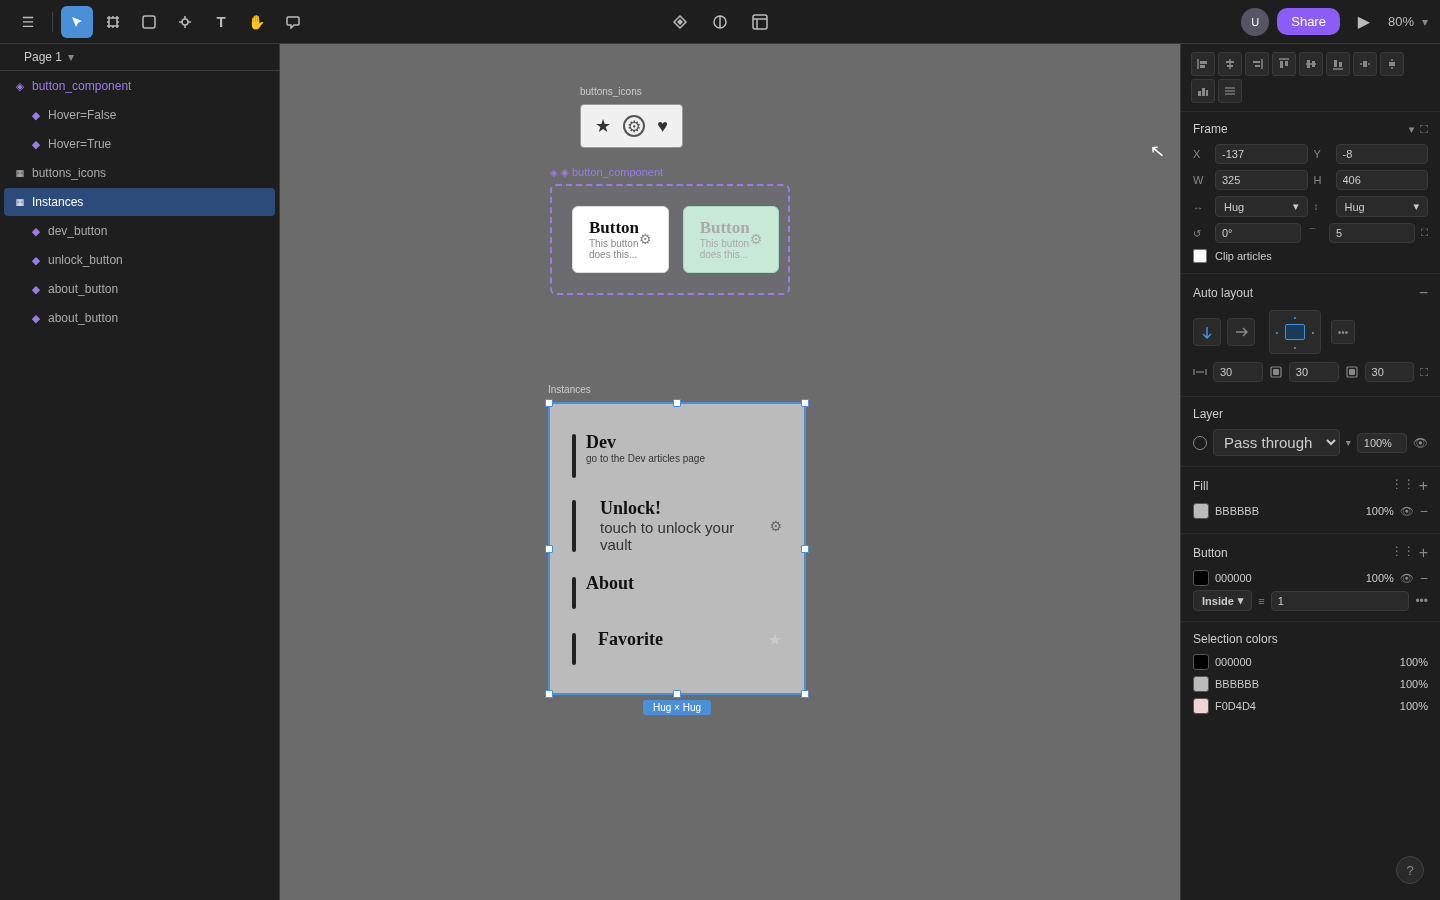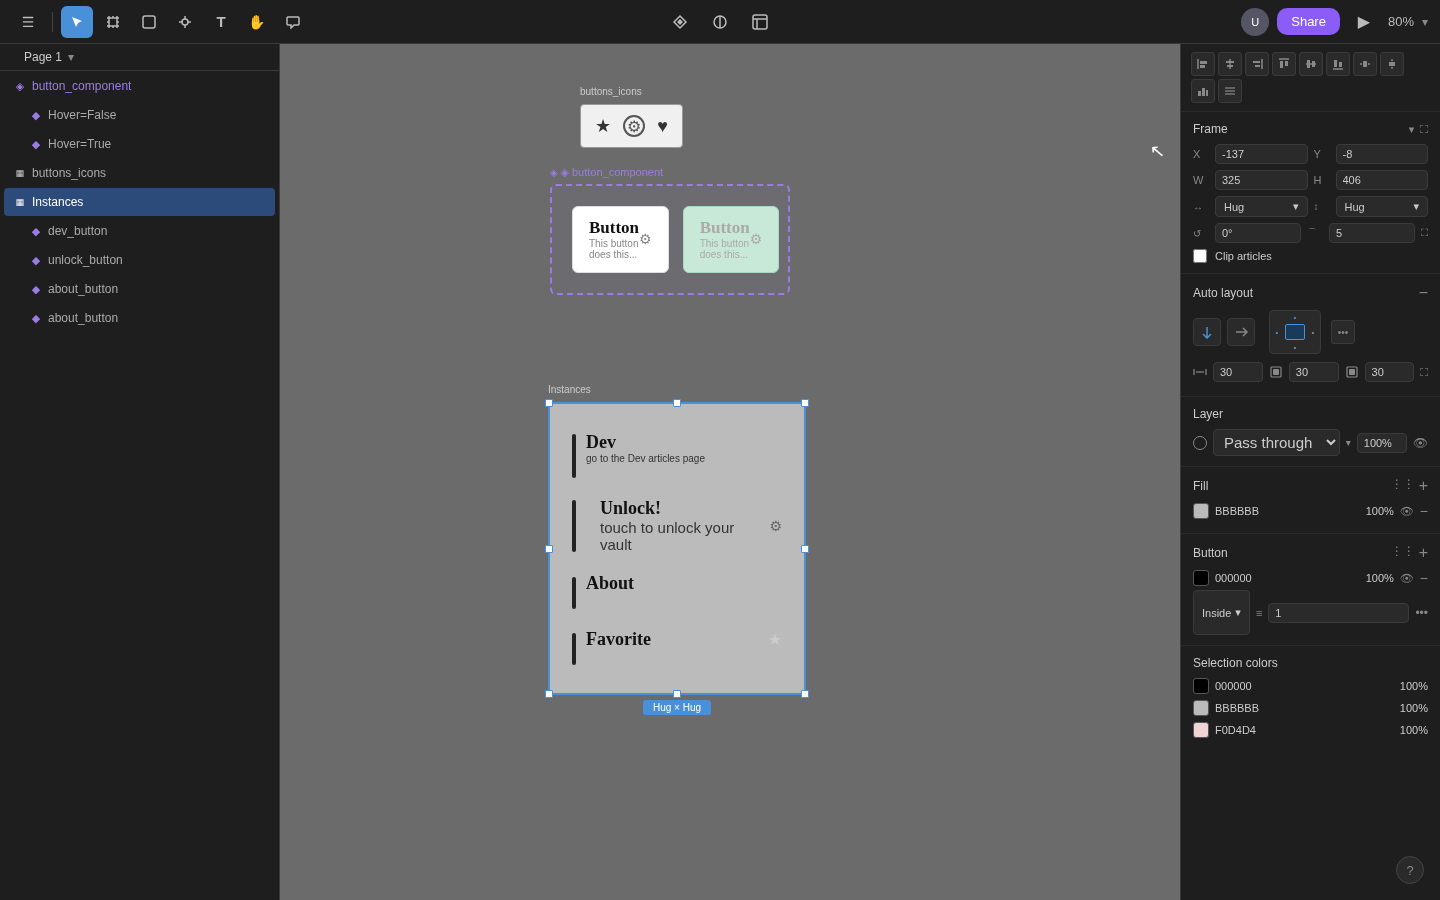--- a/index.html
+++ b/index.html
@@ -457,21 +457,21 @@
           </div>
         </div>
 
         <div style="display:flex; align-items:flex-start; gap:10px; padding:6px 0;">
           <div style="width:4px; height:32px; background:#222; border-radius:2px; flex-shrink:0; margin-top:4px;"></div>
           <div>
             <div style="font-size:18px; font-weight:900; color:#111; font-family:Georgia,serif;">About</div>
           </div>
         </div>
 
-        <div style="display:flex; align-items:flex-start; gap:10px; padding:6px 0;">
+        <div style="display:flex; align-items:flex-start; gap:22px; padding:6px 0;">
           <div style="width:4px; height:32px; background:#222; border-radius:2px; flex-shrink:0; margin-top:4px;"></div>
           <div style="flex:1; display:flex; align-items:center; justify-content:space-between;">
             <div style="font-size:18px; font-weight:900; color:#111; font-family:Georgia,serif;">Favorite</div>
             <span style="font-size:16px; color:#ccc;">★</span>
           </div>
         </div>
 
         <div style="position:absolute; bottom:-22px; left:50%; transform:translateX(-50%); background:#4a90d9; color:white; font-size:10px; padding:2px 10px; border-radius:3px; white-space:nowrap;">Hug × Hug</div>
       </div>
     </div>
@@ -699,21 +699,21 @@
         </div>
       </div>
       <div class="fill-row">
         <div class="color-swatch" style="background:#000000;"></div>
         <span class="fill-hex">000000</span>
         <span class="fill-opacity">100%</span>
         <span class="fill-eye">👁</span>
         <span class="fill-minus">−</span>
       </div>
       <div style="display:flex; align-items:center; gap:6px; margin-top:4px;">
-        <span style="background:#2a2a2a; border:1px solid #3a3a3a; border-radius:4px; padding:15px 8px; font-size:11px; color:#ccc; cursor:pointer; display:flex; align-items:center; gap:4px;">
+        <span style="background:#2a2a2a; border:1px solid #3a3a3a; border-radius:4px; padding:3px 8px; font-size:11px; color:#ccc; cursor:pointer; display:flex; align-items:center; gap:4px;font-weight:bold;">
           <span>Inside</span>
           <span>▾</span>
         </span>
         <span style="font-size:11px; color:#888;">≡</span>
         <input class="prop-input" style="width: 50px;" value="1">
         <span style="color:#888;cursor:pointer;">•••</span>
       </div>
     </div>
 
     <div class="selection-colors-section">

